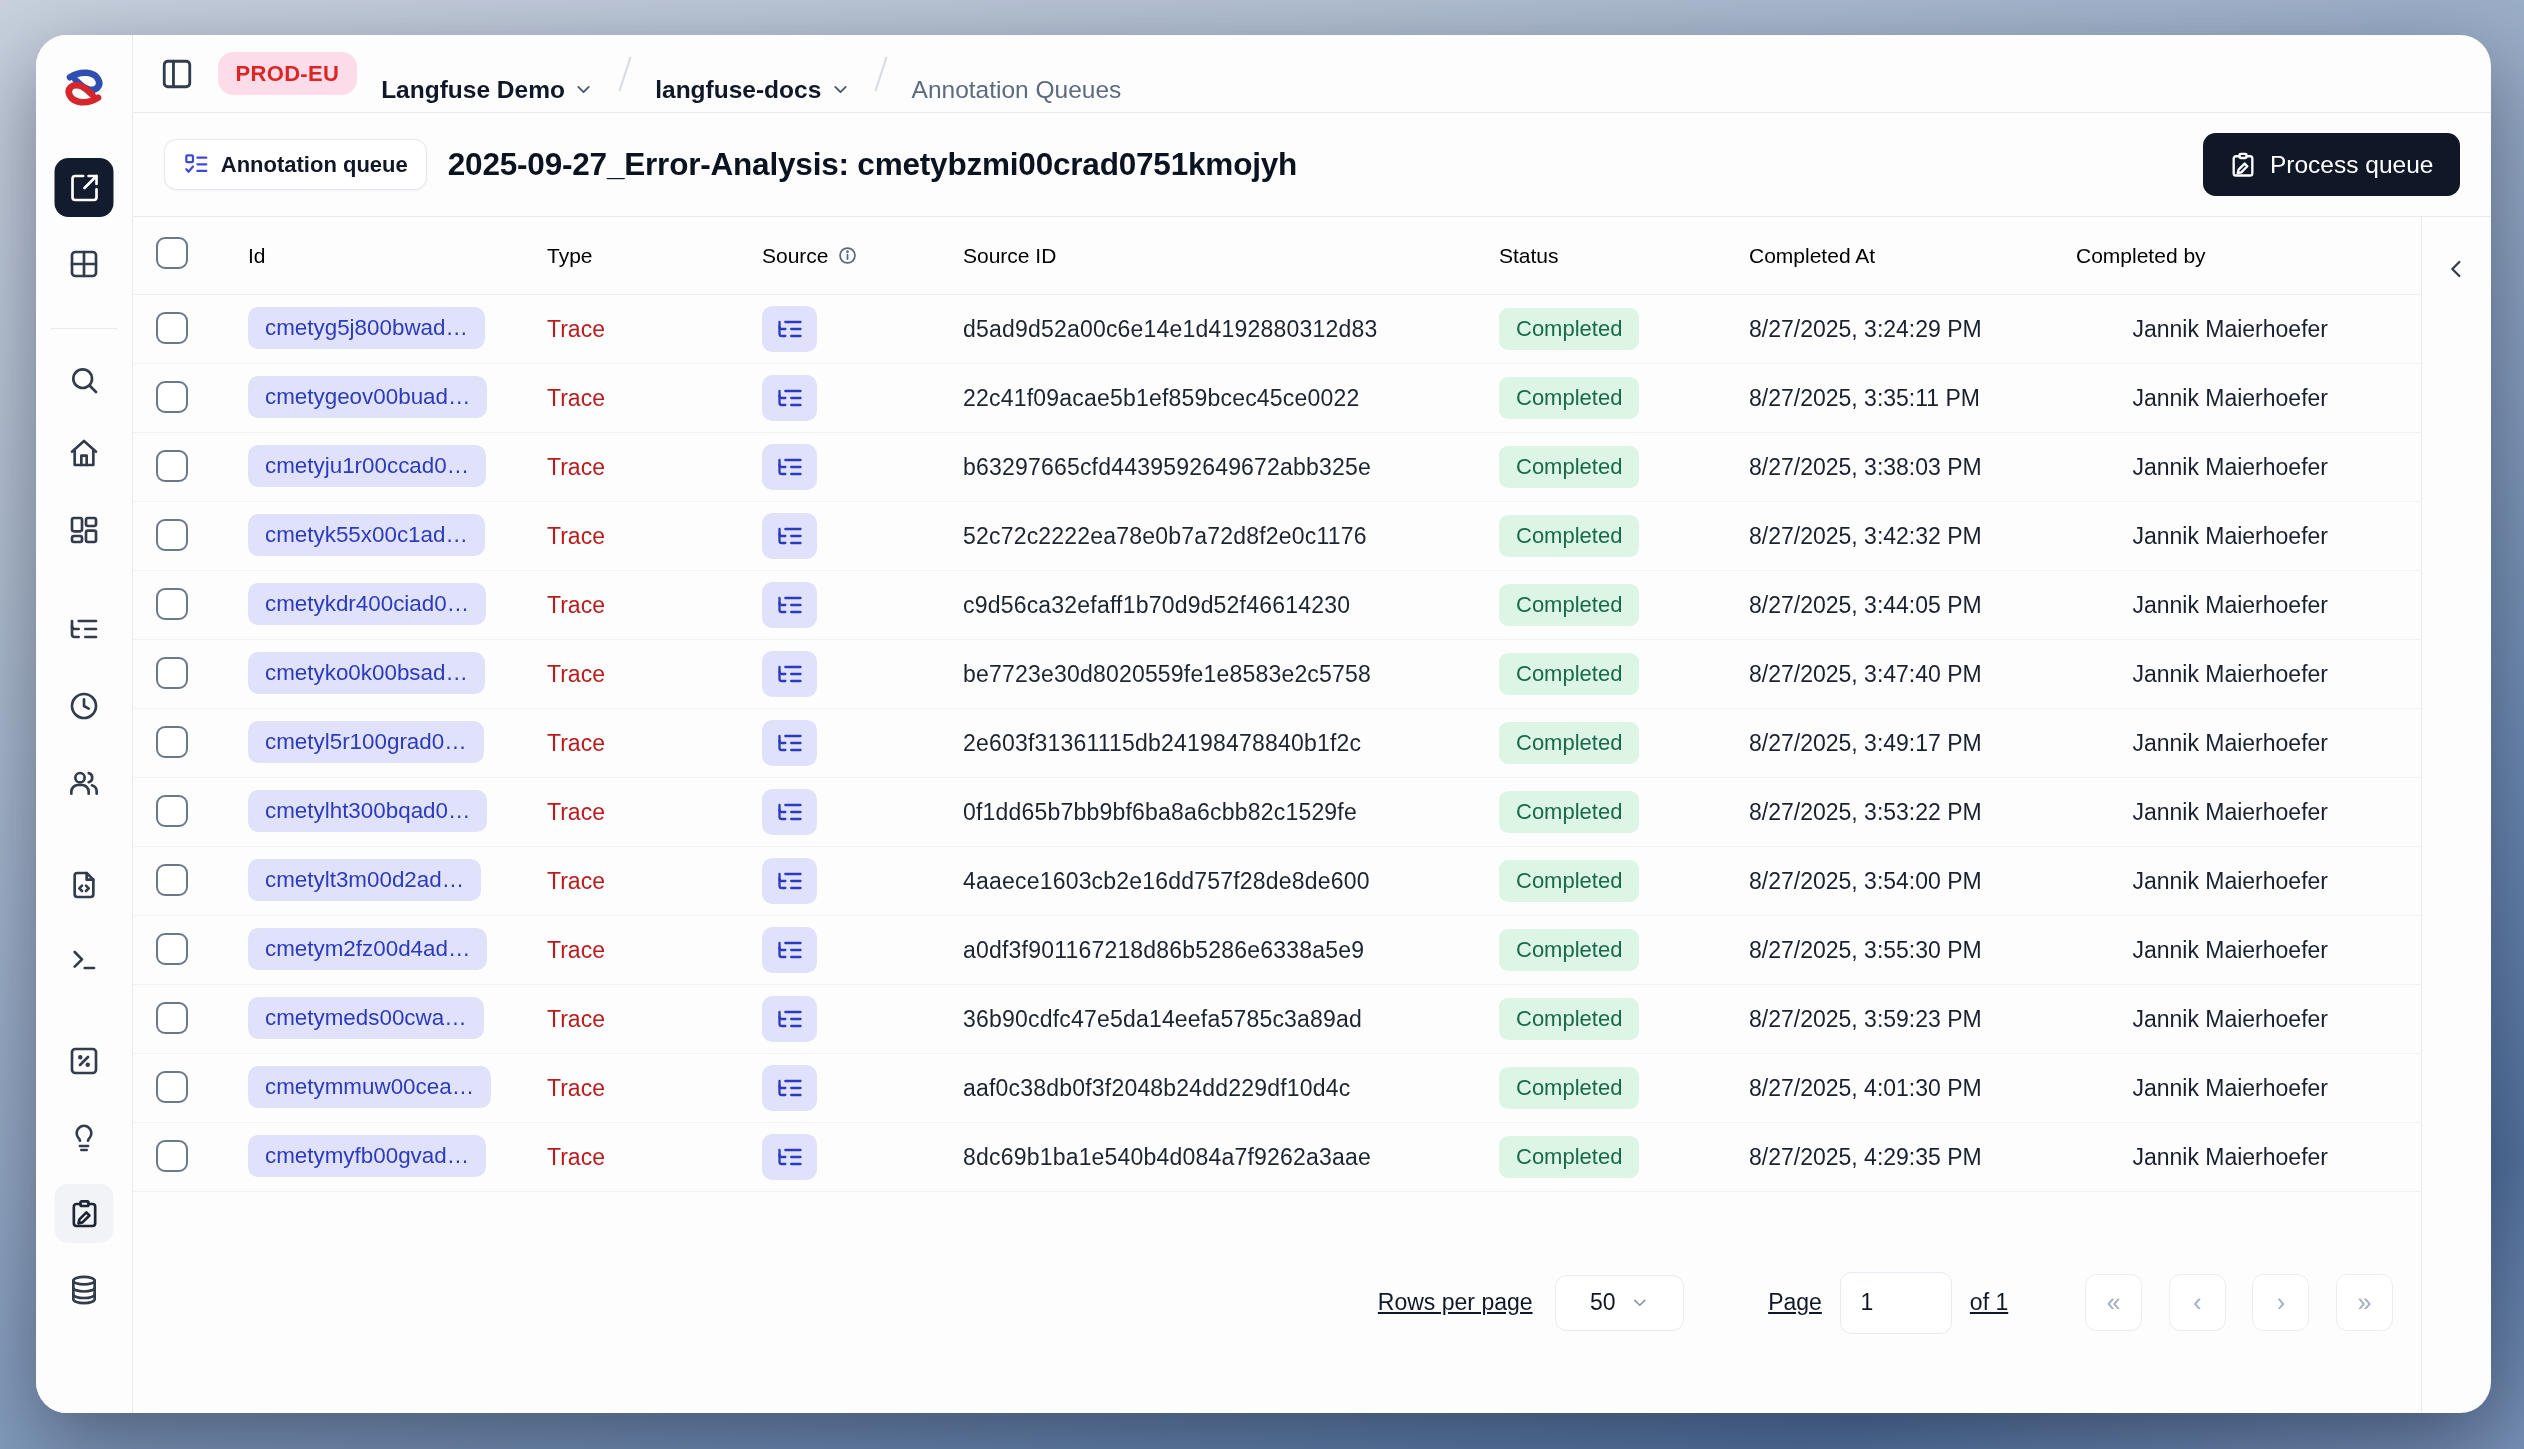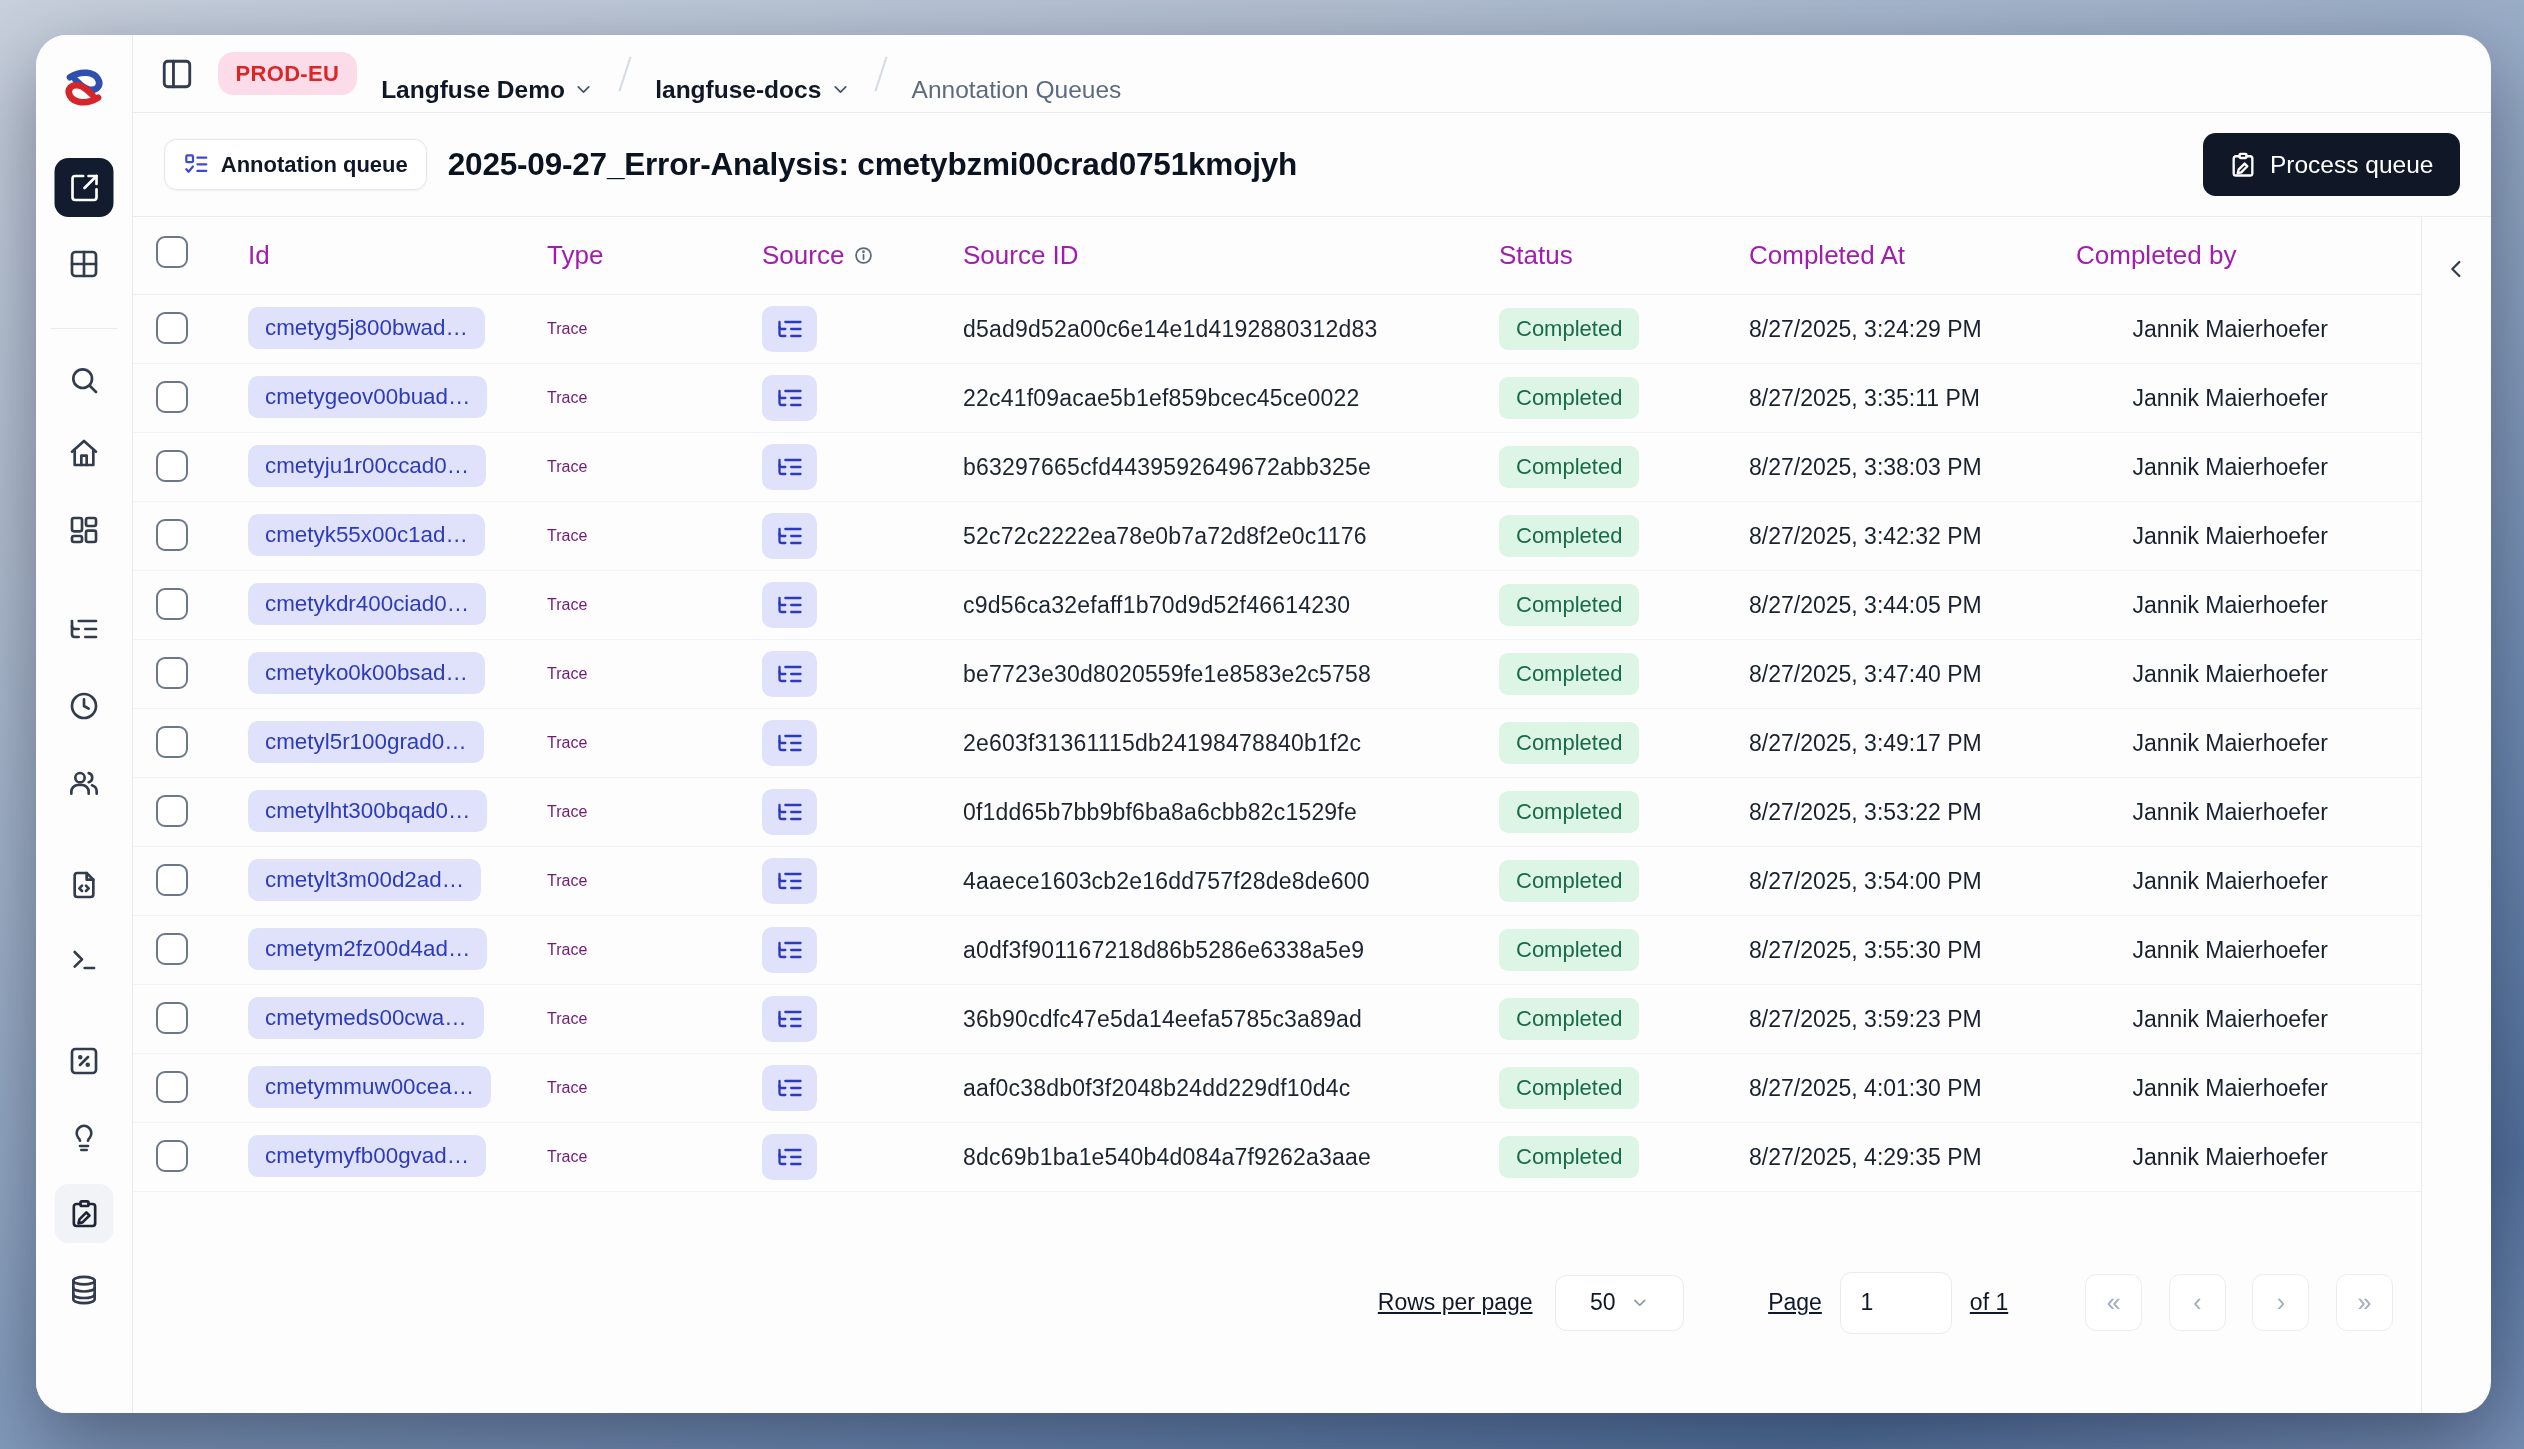--- a/index.html
+++ b/index.html
@@ -61,29 +61,29 @@
   .collapse-btn svg { width:28px; height:28px; }
   
   .toolbar { height:112px; flex:none; border-bottom:1.4px solid #eceef2; display:flex; align-items:center; padding:0 31px; gap:18px; }
   .columns-btn { display:flex; align-items:center; gap:12.6px; height:62px; background:#fff; border:1.4px solid #e5e8ee; border-radius:11.2px; padding:0 19.6px; cursor:pointer; font-family:inherit; }
   .columns-btn .lbl { font-size:23px; font-weight:500; color:#101828; }
   .columns-btn .cnt { font-size:20px; font-weight:500; color:#27303f; background:#e6eaf1; border-radius:7px; padding:4.2px 9.8px; }
   .rowheight-btn { width:62px; height:62px; background:#fff; border:1.4px solid #e5e8ee; border-radius:11.2px; color:#333c4c; cursor:pointer; display:flex; align-items:center; justify-content:center; }
   .rowheight-btn svg { width:29px; height:29px; }
   
   .grid-row { display:grid; grid-template-columns:115px 299px 215px 201px 536px 250px 327px 1fr; align-items:center; }
-  .thead { height:78px; flex:none; border-bottom:1.4px solid #eceef2; color:#a21caf; font-size:26px; font-weight:500; }
+  .thead { height:78px; flex:none; border-bottom:1.4px solid #eceef2; color:#000000; font-size:21px; font-weight:500; }
   .th { display:flex; align-items:center; gap:8.4px; }
   .info-ic { width:21px; height:21px; color:#5b6878; }
   .tbody { flex:none; }
   .tr { height:69px; border-bottom:1.4px solid #f0f2f5; }
   .cell-check { padding-left:23px; }
   .checkbox { width:32px; height:32px; border:2.1px solid #6c7789; border-radius:9px; background:#fff; display:inline-block; cursor:pointer; }
   .id-pill { display:inline-block; max-width:280px; background:#e0e1fa; color:#2c3bbb; font-size:22.4px; font-weight:400; padding:8.4px 17px; border-radius:10.5px; white-space:nowrap; overflow:hidden; cursor:pointer; }
-  .cell-type { font-size:16px; color:#701a75; }
+  .cell-type { font-size:23px; color:#b91c1c; }
   .src-pill { width:55px; height:46px; background:#e0e1fa; color:#2c3bbb; border-radius:10.5px; display:flex; align-items:center; justify-content:center; }
   .src-pill svg { width:28px; height:28px; }
   .cell-srcid { font-size:23px; font-weight:500; color:#1c2430; letter-spacing:0.2px; }
   .status-badge { display:inline-block; background:#dcf5e5; color:#186a4a; font-size:22px; font-weight:500; padding:7.7px 17px; border-radius:9px; }
   .cell-time { font-size:23px; color:#19202e; }
   .cell-by { display:flex; align-items:center; gap:15.4px; font-size:23px; color:#19202e; }
   .row-avatar { width:41px; height:41px; border-radius:50%; overflow:hidden; flex:none; }
   
   .tfooter { flex:1; display:flex; align-items:center; justify-content:flex-end; padding:0 28px; gap:0; }
   .tfooter .lbl { font-size:23px; color:#101828;text-decoration:underline; }

